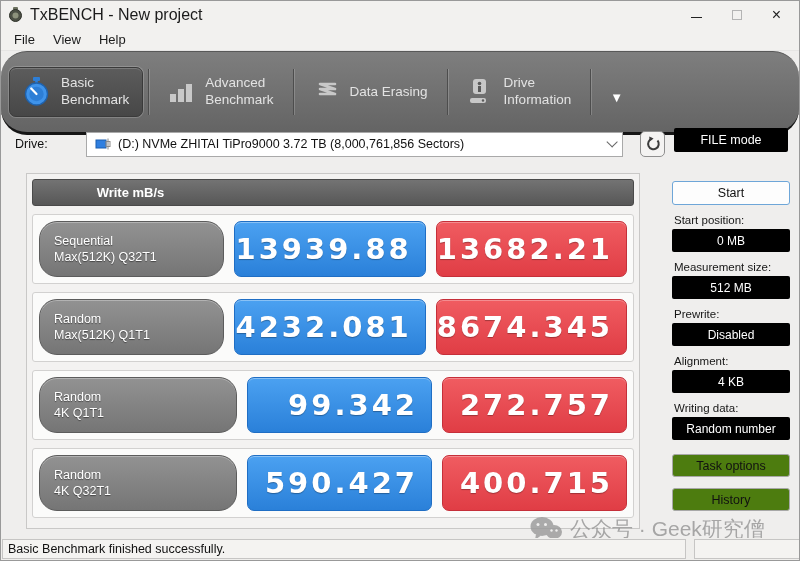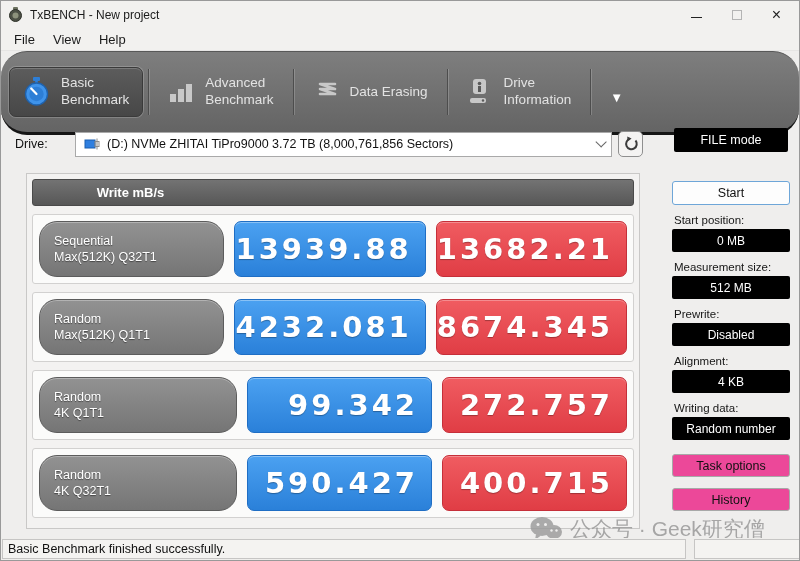--- a/index.html
+++ b/index.html
@@ -7,21 +7,21 @@
   body {
     font-family: "Liberation Sans", sans-serif;
     background: #efeeed;
     position: relative;
     overflow: hidden;
     border: 1px solid #999;
   }
   
   .titlebar { height: 27px; background: #f2f1ef; display: flex; align-items: center; padding: 0 6px; }
   .app-icon { width: 17px; height: 15px; margin-right: 6px; }
-  .title-text { font-size: 12px; color: #1b1b1b; flex: 1; }
+  .title-text { font-size: 16px; color: #1b1b1b; flex: 1; }
   .win-btns { display: flex; align-items: center; gap: 30px; padding-right: 12px; }
   .win-min { width: 11px; height: 1px; background: #222; margin-top: 6px; }
   .win-max { width: 10px; height: 10px; border: 1px solid #b4b4b4; }
   .win-close { font-size: 16px; color: #222; line-height: 14px; font-weight: 400; }
   
   .menubar { height: 23px; background: #f2f1ef; display: flex; align-items: center; padding-left: 4px; border-bottom: 1px solid #e6e5e4; }
   .menu-item { font-size: 13px; color: #1b1b1b; padding: 2px 9px; }
   
   .toolbar {
     height: 84px;
@@ -33,21 +33,21 @@
   .tab { display: flex; align-items: center; gap: 11px; padding: 6px 13px; height: 50px; color: #e3e3e3; font-size: 13.5px; border: 1px solid transparent; }
   .tab-label { white-space: pre-line; line-height: 1.25; }
   .tab.selected {
     background: linear-gradient(#5c5c5c, #474747);
     border: 1px solid #3a3a3a; border-radius: 7px;
     box-shadow: inset 0 1px 0 rgba(255,255,255,0.18), 0 0 0 1px rgba(255,255,255,0.18);
   }
   .tab-sep { width: 1px; height: 46px; background: #4d4d4d; box-shadow: 1px 0 0 rgba(255,255,255,0.18); margin: 0 5px; }
   .toolbar-caret { color: #fff; font-size: 13px; margin-left: 14px; margin-top: 10px; }
   
-  .drive-row { position: absolute; top: 126px; left: 0; width: 800px; height: 34px; display: flex; align-items: center; }
+  .drive-row { position: absolute; top: 126px; left: 0; width: 800px; height: 34px; display: flex; align-items: center; gap: 11px; }
   .drive-label { font-size: 12.5px; color: #111; width: 74px; padding-left: 14px; }
   .drive-combo {
     width: 537px; height: 25px; background: #fff; border: 1px solid #a9a9a9;
     display: flex; align-items: center; padding: 0 8px; font-size: 12.5px; color: #111;
   }
   .drive-combo-text { flex: 1; margin-left: 7px; white-space: nowrap; overflow: hidden; }
   .combo-chevron { width: 8px; height: 8px; border-right: 1.6px solid #666; border-bottom: 1.6px solid #666; transform: rotate(45deg) translateY(-3px); }
   .refresh-btn { width: 25px; height: 26px; margin-left: 6px; border: 1px solid #8f8f8f; border-radius: 5px; background: #f4f3f2; display: flex; align-items: center; justify-content: center; }
   .file-mode { position: absolute; left: 673px; top: 1px; width: 114px; height: 24px; background: #000; color: #fff; font-size: 12.5px; display: flex; align-items: center; justify-content: center; border-radius: 2px; text-align: right; }
   
@@ -71,21 +71,21 @@
     color: #fff; font-family: "DejaVu Sans", sans-serif; font-weight: 700;
     font-size: 29px; letter-spacing: 3px; text-shadow: 0 1px 1px rgba(0,0,0,0.3);
   }
   .value-box.read { background: linear-gradient(#4ba1f1, #2a80d9); border: 1px solid #1f6ec4; box-shadow: inset 0 1px 0 rgba(255,255,255,0.35); }
   .value-box.write { background: linear-gradient(#f05c61, #e03d45); border: 1px solid #c52f39; box-shadow: inset 0 1px 0 rgba(255,255,255,0.3); }
   
   .sidebar { position: absolute; left: 671px; top: 180px; width: 118px; }
   .start-btn { width: 118px; height: 24px; background: #fdfdfd; border: 1px solid #6ea6d8; border-radius: 3px; font-size: 12.5px; color: #111; display: flex; align-items: center; justify-content: center; }
   .field-label { font-size: 11.5px; color: #161616; margin-top: 9px; margin-bottom: 3px; padding-left: 2px; }
   .field-value { width: 118px; height: 23px; background: #000; color: #fff; font-size: 12px; display: flex; align-items: center; justify-content: center; border-radius: 2px; }
-  .side-btn { width: 118px; height: 23px; margin-top: 11px; background: #ec4899; border: 1px solid #a8a8a8; border-radius: 3px; font-size: 12.5px; color: #111; display: flex; align-items: center; justify-content: center; }
+  .side-btn { width: 118px; height: 23px; margin-top: 11px; background: #4d7c0f; border: 1px solid #a8a8a8; border-radius: 3px; font-size: 12.5px; color: #111; display: flex; align-items: center; justify-content: center; }
   .side-btn.first { margin-top: 14px; }
   
   .watermark { position: absolute; left: 528px; top: 514px; display: flex; align-items: center; gap: 7px; color: #949494; opacity: 0.8; font-size: 21px; pointer-events: none; }
   
   .statusbar { position: absolute; left: 0; bottom: 0; width: 800px; height: 22px; background: #efeeec; display: flex; gap: 8px; padding: 1px; }
   .status-pane { border: 1px solid #c6c5c4; background: #f4f3f1; font-size: 12.5px; color: #111; display: flex; align-items: center; padding-left: 5px; }
   .status-pane.msg { flex: 1; }
   .status-pane.right { width: 106px; }
 </style>
 </head>

